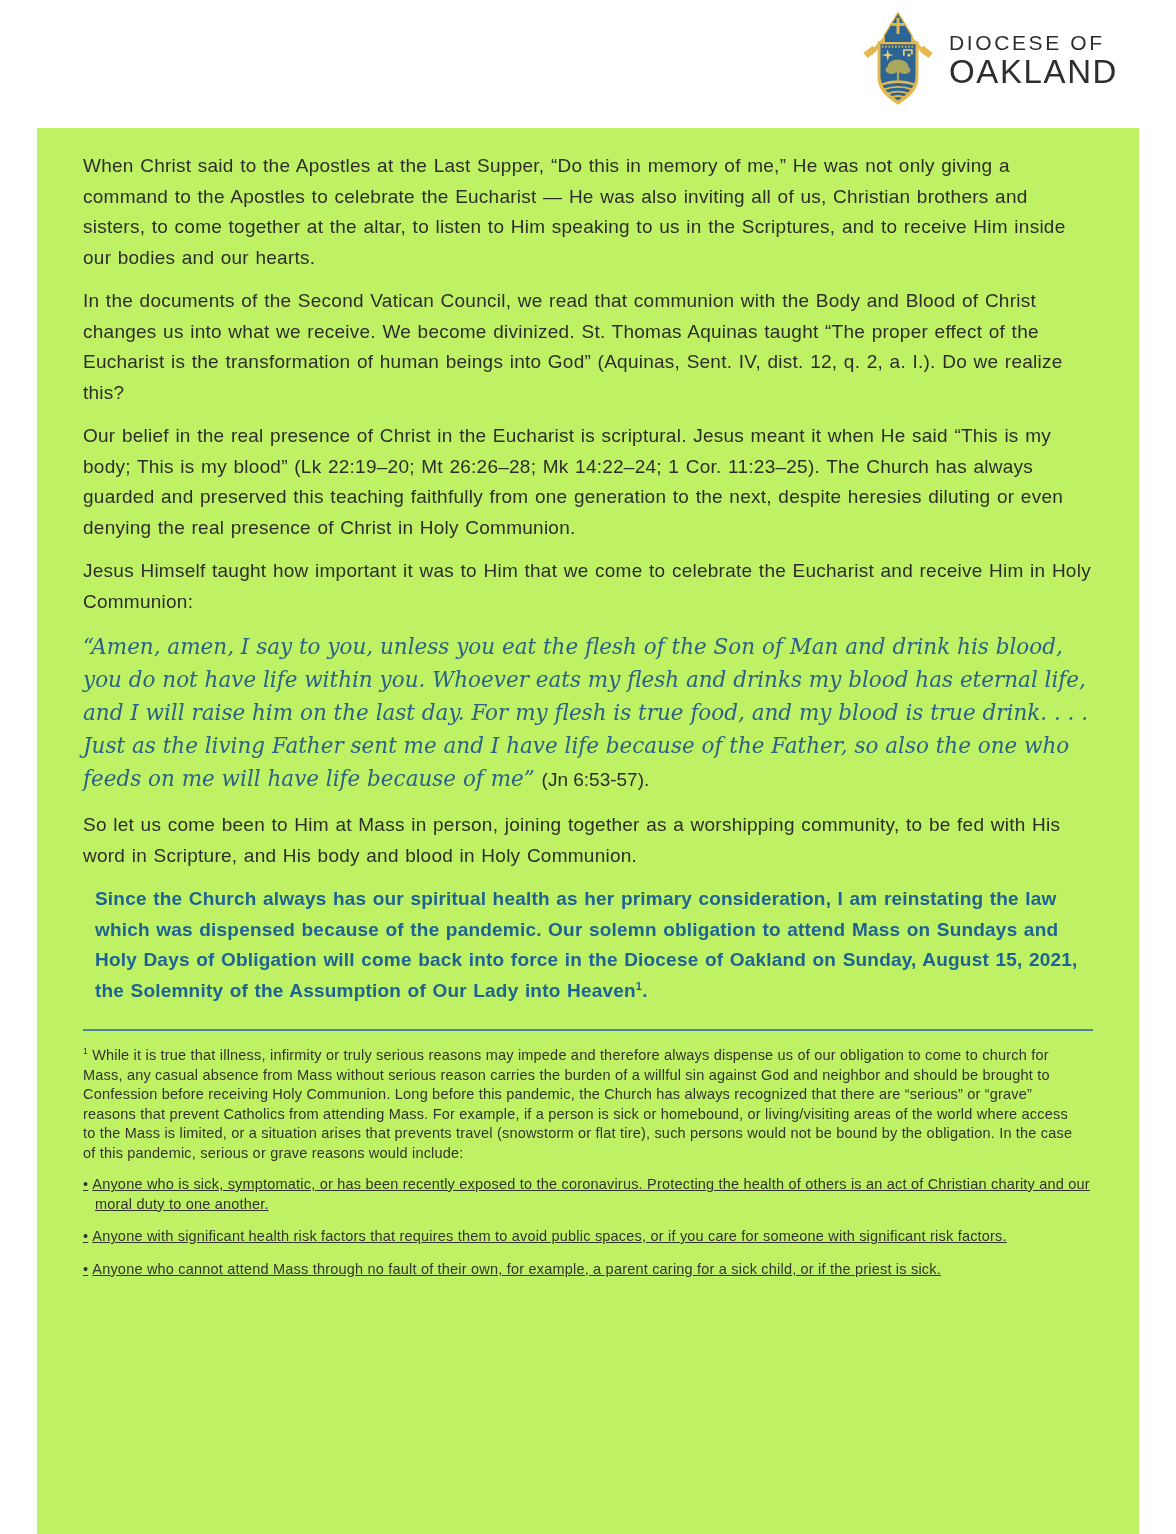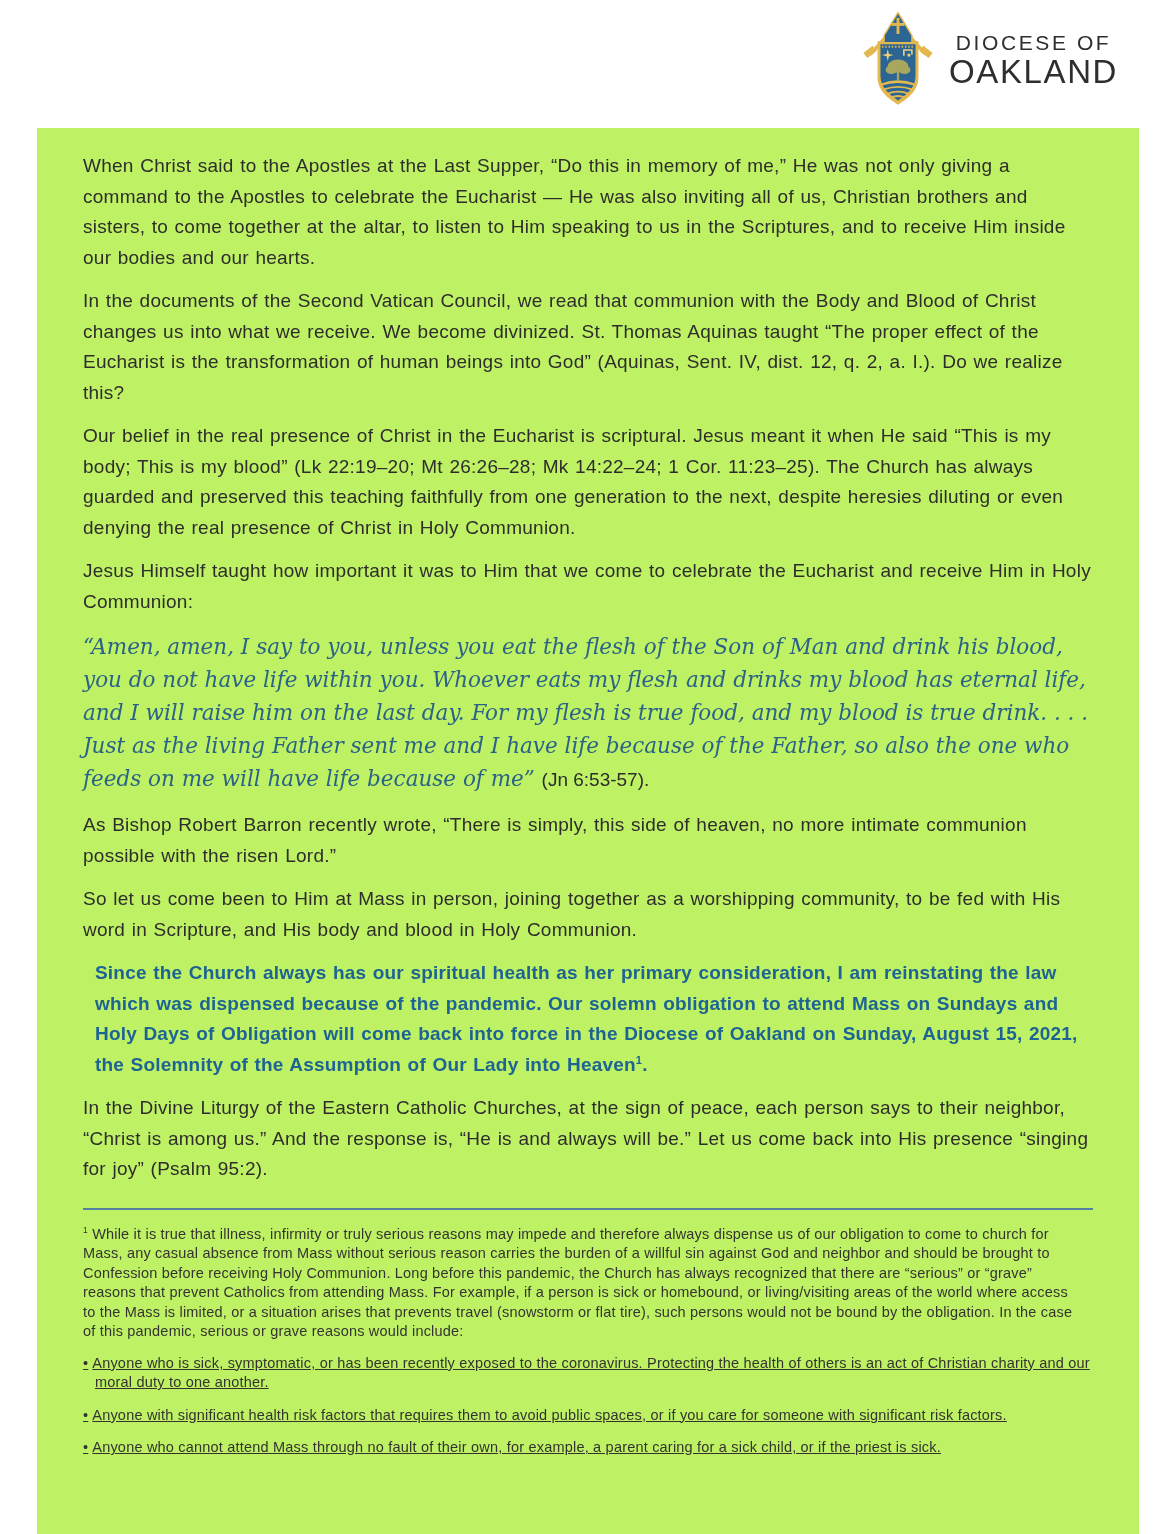--- a/index.html
+++ b/index.html
@@ -11,21 +11,20 @@
     font-family: "Liberation Sans", sans-serif;
   }
 
   
   .header-logo {
     position: absolute;
     top: 12px; right: 58px;
     display: flex;
     align-items: center;
     gap: 13px;
-    text-align: center;
   }
   .crest { display: block; }
   .logo-text { display: flex; flex-direction: column; justify-content: center; }
   .org-line1 {
     font-size: 21px; letter-spacing: 2.6px;
     color: #2e2e2e; font-weight: 400; line-height: 24px;
   }
   .org-line2 {
     font-size: 33px; letter-spacing: 1.6px;
     color: #2e2e2e; font-weight: 400; line-height: 34px;
@@ -143,26 +142,24 @@
 </header>
 
 <main class="panel">
   <p class="body">When Christ said to the Apostles at the Last Supper, “Do this in memory of me,” He was not only giving a command to the Apostles to celebrate the Eucharist — He was also inviting all of us, Christian brothers and sisters, to come together at the altar, to listen to Him speaking to us in the Scriptures, and to receive Him inside our bodies and our hearts.</p>
   <p class="body">In the documents of the Second Vatican Council, we read that communion with the Body and Blood of Christ changes us into what we receive. We become divinized. St. Thomas Aquinas taught “The proper effect of the Eucharist is the transformation of human beings into God” (Aquinas, Sent. IV, dist. 12, q. 2, a. I.). Do we realize this?</p>
   <p class="body">Our belief in the real presence of Christ in the Eucharist is scriptural. Jesus meant it when He said “This is my body; This is my blood” (Lk 22:19–20; Mt 26:26–28; Mk 14:22–24; 1 Cor. 11:23–25). The Church has always guarded and preserved this teaching faithfully from one generation to the next, despite heresies diluting or even denying the real presence of Christ in Holy Communion.</p>
   <p class="body">Jesus Himself taught how important it was to Him that we come to celebrate the Eucharist and receive Him in Holy Communion:</p>
 
   <p class="quote-par"><span>“Amen, amen, I say to you, unless you eat the flesh of the Son of Man and drink his blood, you do not have life within you. Whoever eats my flesh and drinks my blood has eternal life, and I will raise him on the last day. For my flesh is true food, and my blood is true drink. . . . Just as the living Father sent me and I have life because of the Father, so also the one who feeds on me will have life because of me”</span> <span class="quote-cite">(Jn 6:53-57).</span></p>
 
-  <p class="body">As Bishop Robert Barron recently wrote, “There is simply, this side of heaven, no more intimate communion possible with the risen Lord.”</p>
   <p class="body">So let us come been to Him at Mass in person, joining together as a worshipping community, to be fed with His word in Scripture, and His body and blood in Holy Communion.</p>
 
   <p class="emphasis"><span>Since the Church always has our spiritual health as her primary consideration, I am reinstating the law which was dispensed because of the pandemic. Our solemn obligation to attend Mass on Sundays and Holy Days of Obligation will come back into force in the Diocese of Oakland on Sunday, August 15, 2021, the Solemnity of the Assumption of Our Lady into Heaven</span><sup>1</sup><span>.</span></p>
 
-  <p class="body">In the Divine Liturgy of the Eastern Catholic Churches, at the sign of peace, each person says to their neighbor, “Christ is among us.” And the response is, “He is and always will be.” Let us come back into His presence “singing for joy” (Psalm 95:2).</p>
 
   <hr class="fn-rule">
 
   <section class="footnote">
     <p><sup>1</sup> <span>While it is true that illness, infirmity or truly serious reasons may impede and therefore always dispense us of our obligation to come to church for Mass, any casual absence from Mass without serious reason carries the burden of a willful sin against God and neighbor and should be brought to Confession before receiving Holy Communion. Long before this pandemic, the Church has always recognized that there are “serious” or “grave” reasons that prevent Catholics from attending Mass. For example, if a person is sick or homebound, or living/visiting areas of the world where access to the Mass is limited, or a situation arises that prevents travel (snowstorm or flat tire), such persons would not be bound by the obligation. In the case of this pandemic, serious or grave reasons would include:</span></p>
     <ul class="fn-bullets">
       <li><span class="bullet-glyph">•</span><span>Anyone who is sick, symptomatic, or has been recently exposed to the coronavirus. Protecting the health of others is an act of Christian charity and our moral duty to one another.</span></li>
       <li><span class="bullet-glyph">•</span><span>Anyone with significant health risk factors that requires them to avoid public spaces, or if you care for someone with significant risk factors.</span></li>
       <li><span class="bullet-glyph">•</span><span>Anyone who cannot attend Mass through no fault of their own, for example, a parent caring for a sick child, or if the priest is sick.</span></li>
     </ul>

